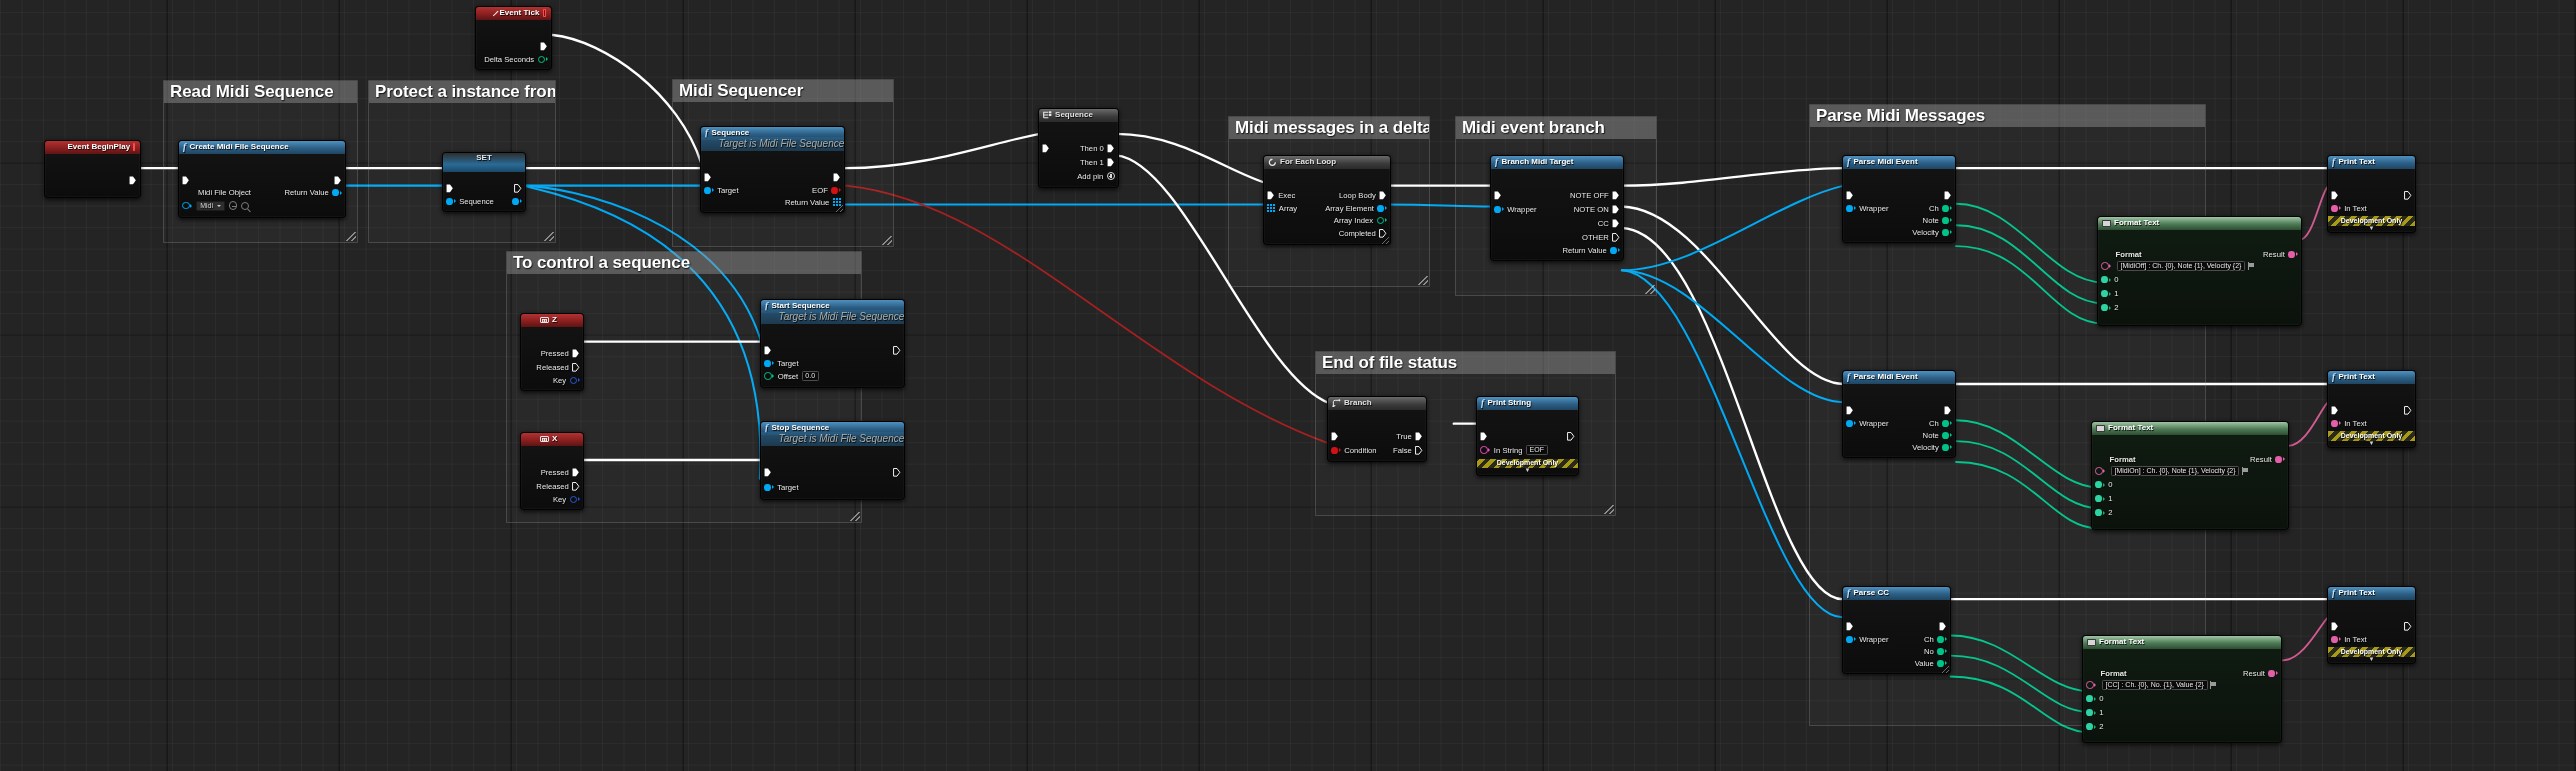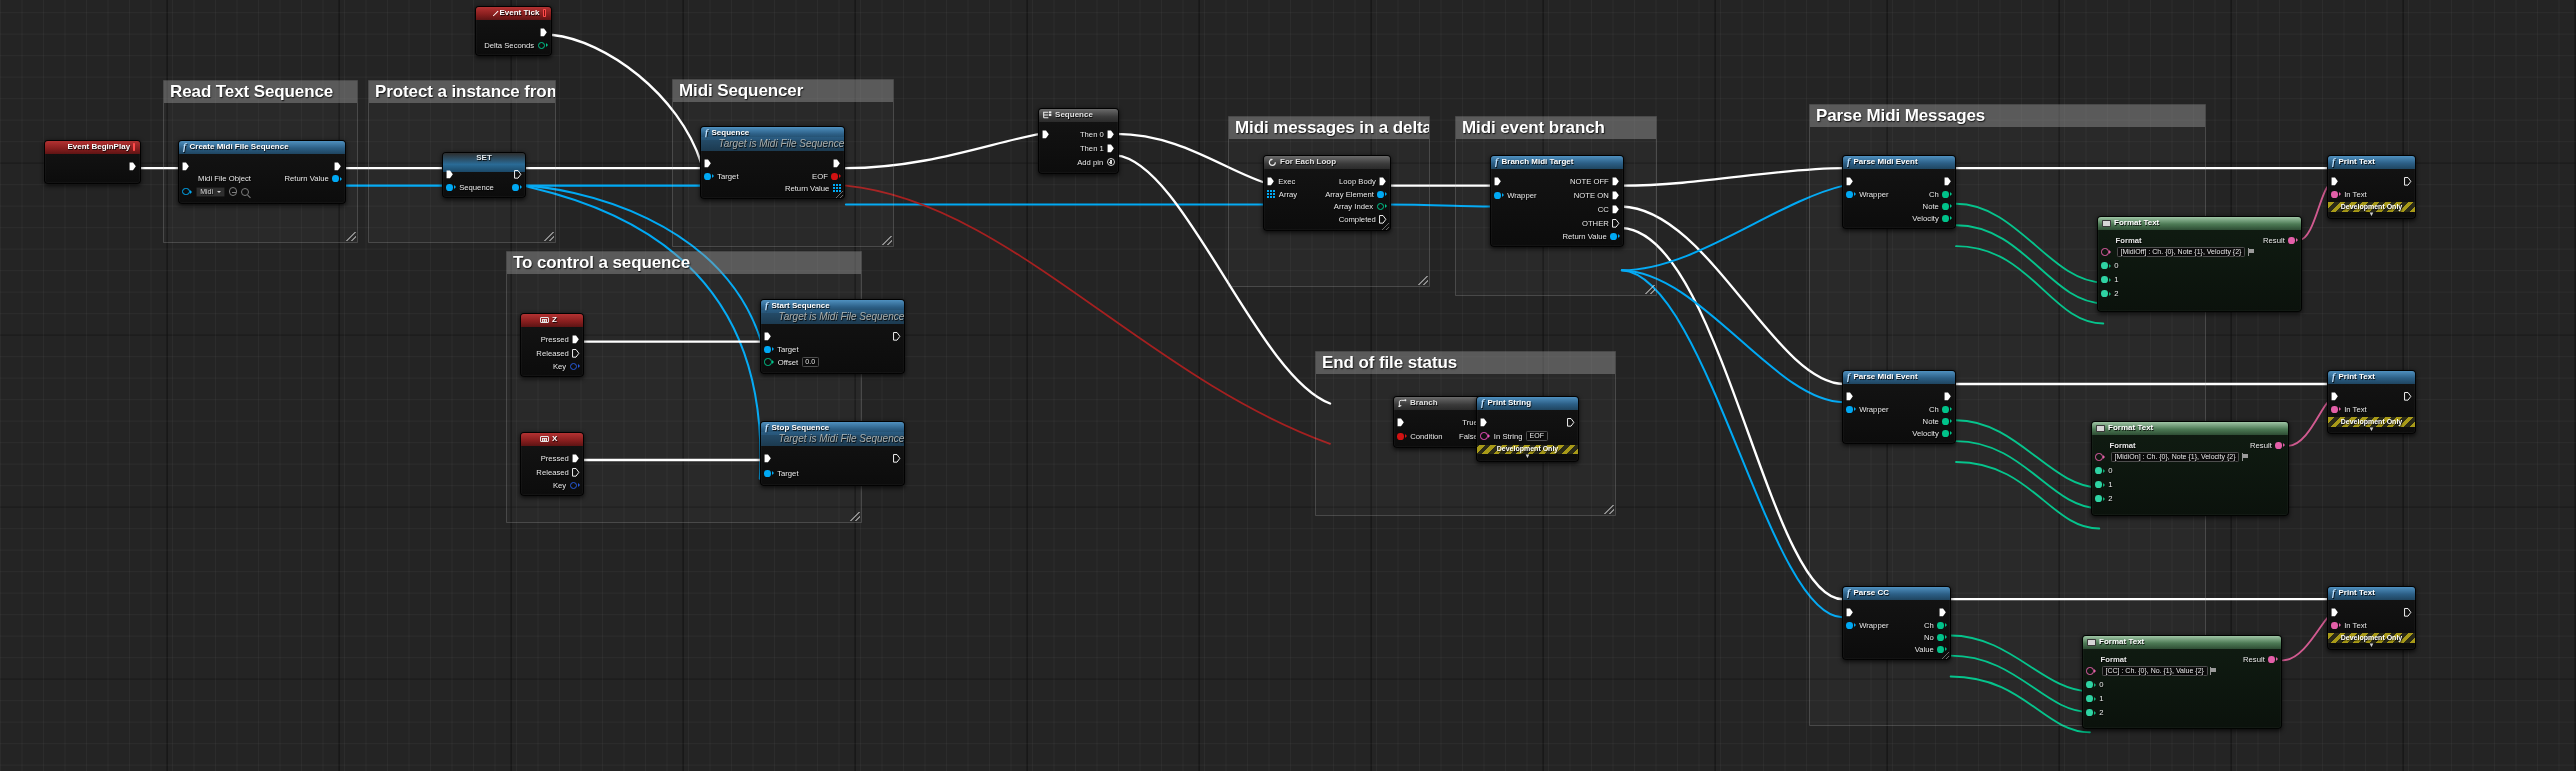--- a/index.html
+++ b/index.html
@@ -79,21 +79,21 @@
     margin-top:-2px;
     text-shadow: 0.7px 0.7px 0.7px rgba(0,0,0,0.9);
     white-space:nowrap;
   }
   .head.fn  { background: linear-gradient(180deg,#4f90bf 0%, #2c5f86 55%, #1f4560 100%); color:#fff; }
   .head.ev  { background: linear-gradient(180deg,#b33232 0%, #8a1f1f 55%, #5e1414 100%); color:#fff;padding-left:19px; }
   .head.set { background: linear-gradient(180deg,#2d2d2d 0%, #2a6b96 60%, #1b4867 100%); color:#dfe7ec; justify-content:center; }
   .head.grey{ background: linear-gradient(180deg,#6a6a6a 0%, #3a3a3a 60%, #2a2a2a 100%); color:#e2e2e2; }
   .head.fmt { background: linear-gradient(180deg,#9fc5a5 0%, #4d7a55 55%, #2e4d34 100%); color:#ffffff; }
 
-  .body { position:relative; padding:5px 0 4px 0; }
+  .body { position:relative; padding:19px 0 4px 0; }
   .row { position:relative; display:flex; align-items:center; height:12px; font-size:7.7px;
          text-shadow: 0.7px 0.7px 0.7px rgba(0,0,0,0.9); }
   .row.exec { height:14px; }
   .lft { display:flex; align-items:center; gap:3.4px; padding-left:3.4px; }
   .rgt { display:flex; align-items:center; gap:3.4px; margin-left:auto; padding-right:3.4px; }
   .lbl { color:#e9e9e9; white-space:nowrap; }
 
   
   .exec-pin { width:7.4px; height:8.7px; position:relative; flex:0 0 auto; }
   .exec-pin svg { display:block; }
@@ -242,21 +242,21 @@
 
       <path d="M3395,982 C3425,982 3450,930 3462,918" stroke="#d15a90" stroke-width="2.8"></path>
 
       <path d="M868,508 C960,508 1060,508 1134,508" stroke="#ffffff" stroke-width="3.5"></path>
 
       <path d="M868,684 C960,684 1060,684 1134,684" stroke="#ffffff" stroke-width="3.5"></path>
     </g>
   </svg>
 
   <div class="comment" style="left:163px; top:80px; width:195px; height:163px;">
-    <div class="chead">Read Text Sequence</div>
+    <div class="chead">Read Midi Sequence</div>
     <div class="cresize"></div>
   </div>
 
   <div class="comment" style="left:368px; top:80px; width:188px; height:163px;">
     <div class="chead">Protect a instance from GC...</div>
     <div class="cresize"></div>
   </div>
 
   <div class="comment" style="left:672px; top:79px; width:222px; height:168px;">
     <div class="chead">Midi Sequencer</div>
@@ -829,21 +829,21 @@
           <span class="arr-wrap">
               <span class="dot" style="background:#00a9f4;"></span>
               <span class="arrowlet"></span>
             </span>
           <span class="lbl">Target</span>
         </div>
       </div>
     </div>
   </div>
 
-  <div class="node" style="left:1393px; top:396px; width:100px;">
+  <div class="node" style="left:1327px; top:396px; width:100px;">
     <div class="head grey">
       <span class="brico">
         <svg width="8.7" height="8" viewBox="0 0 13 12">
             <path d="M2 10 V4 Q2 2 5 2 H10 M2 10 H5" stroke="#eaeaea" stroke-width="1.5" fill="none"></path>
             <circle cx="2" cy="11" r="1.5" fill="#eaeaea"></circle>
             <circle cx="11" cy="2" r="1.5" fill="#eaeaea"></circle>
           </svg>
       </span>
       <span>Branch</span>
     </div>

